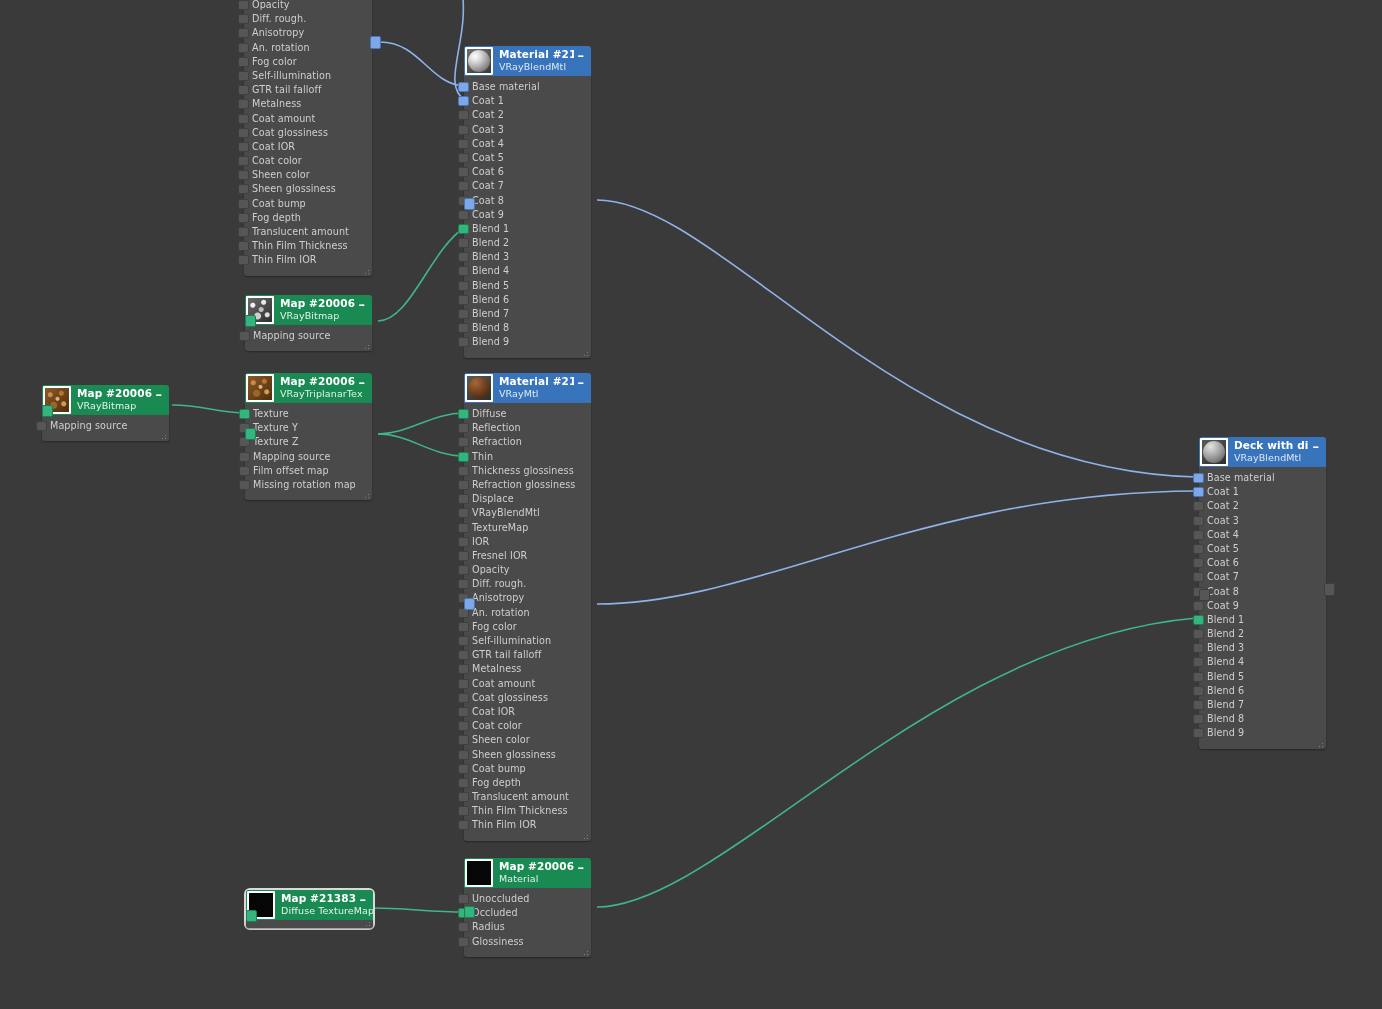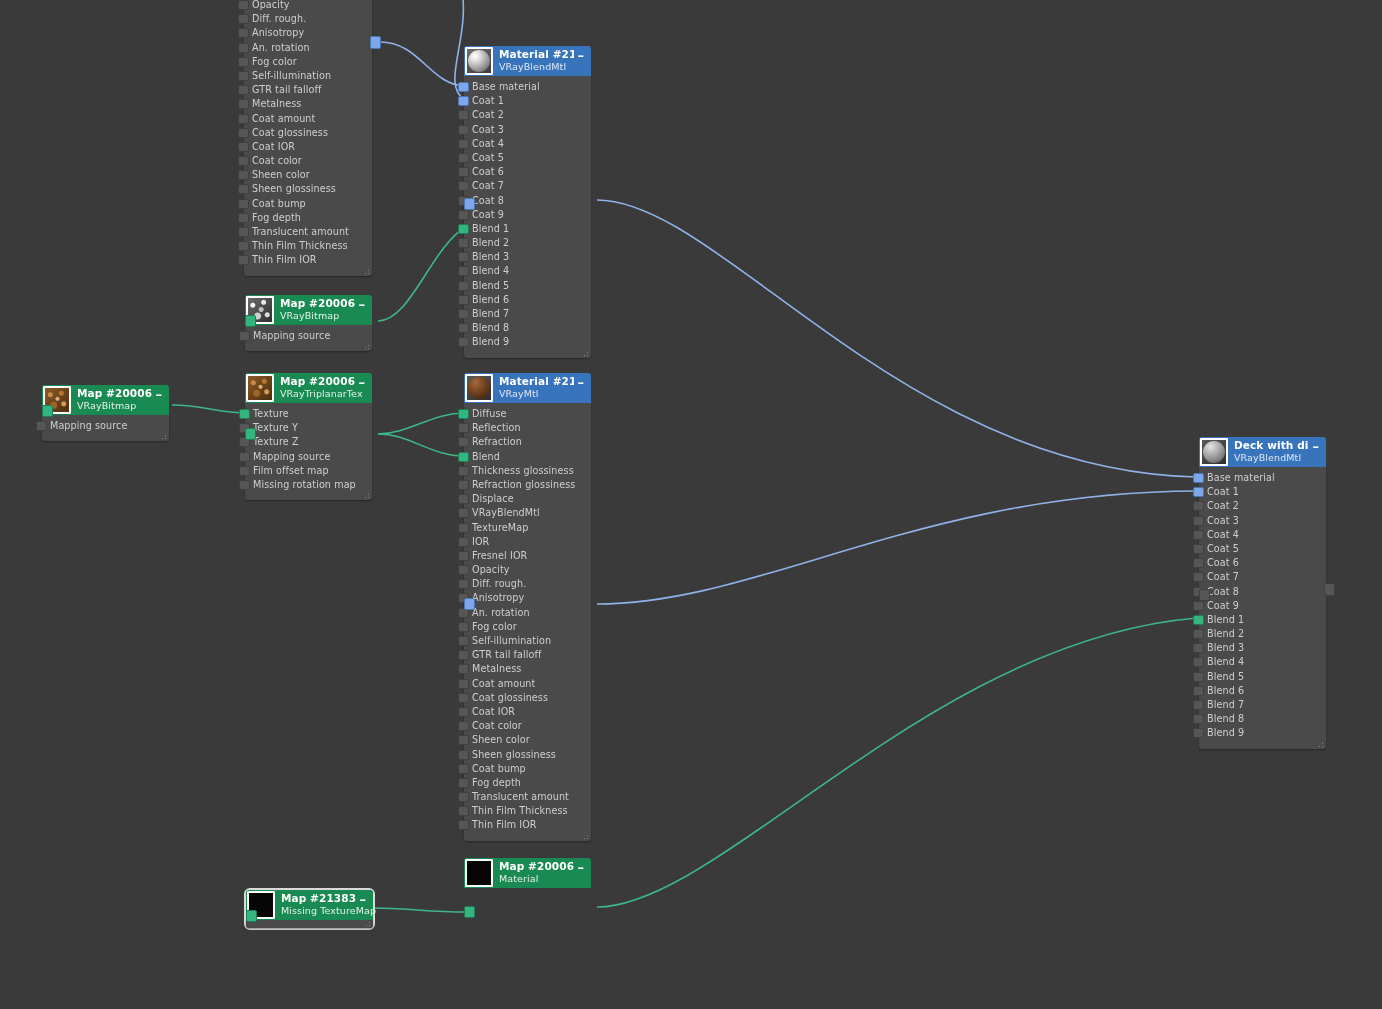--- a/index.html
+++ b/index.html
@@ -377,21 +377,21 @@
         <div class="ntitles">
           <div class="ntitle">Material #21398...</div>
           <div class="nsub">VRayMtl</div>
         </div>
         <div class="nmin">–</div>
       </div>
       <div class="nbody" id="body-mtl-mid">
         <div class="row"><span class="sock in green" style="top: 2px;"></span><span>Diffuse</span></div>
           <div class="row"><span class="sock in" style="top: 2px;"></span><span>Reflection</span></div>
           <div class="row"><span class="sock in" style="top: 2px;"></span><span>Refraction</span></div>
-          <div class="row"><span class="sock in green" style="top: 2px;"></span><span>Blend</span></div>
+          <div class="row"><span class="sock in green" style="top: 2px;"></span><span>Thin</span></div>
           <div class="row"><span class="sock in" style="top: 2px;"></span><span>Thickness glossiness</span></div>
           <div class="row"><span class="sock in" style="top: 2px;"></span><span>Refraction glossiness</span></div>
           <div class="row"><span class="sock in" style="top: 2px;"></span><span>Displace</span></div>
           <div class="row"><span class="sock in" style="top: 2px;"></span><span>VRayBlendMtl</span></div>
           <div class="row"><span class="sock in" style="top: 2px;"></span><span>TextureMap</span></div>
           <div class="row"><span class="sock in" style="top: 2px;"></span><span>IOR</span></div>
           <div class="row"><span class="sock in" style="top: 2px;"></span><span>Fresnel IOR</span></div>
           <div class="row"><span class="sock in" style="top: 2px;"></span><span>Opacity</span></div>
           <div class="row"><span class="sock in" style="top: 2px;"></span><span>Diff. rough.</span></div>
           <div class="row"><span class="sock in" style="top: 2px;"></span><span>Anisotropy</span></div>
@@ -466,31 +466,42 @@
   <div class="node" id="n-dirt" style="left:464px; top:858px; width:127px;">
     <div class="frame">
       <div class="nhead green">
         <div class="thumb tex-black"></div>
         <div class="ntitles">
           <div class="ntitle">Map #20006965...</div>
           <div class="nsub">Material</div>
         </div>
         <div class="nmin">–</div>
       </div>
+      <div class="nbody" id="body-dirt">
+        <div class="row"><span class="sock in" style="top: 2px;"></span><span>Unoccluded</span></div>
+          <div class="row"><span class="sock in green" style="top: 2px;"></span><span>Occluded</span></div>
+          <div class="row"><span class="sock in" style="top: 2px;"></span><span>Radius</span></div>
+          <div class="row"><span class="sock in" style="top: 2px;"></span><span>Glossiness</span></div>
+          <div class="grip">
+          <i style="bottom:0;right:0;"></i>
+            <i style="bottom:0;right:3px;"></i>
+          <i style="bottom:3px;right:0;"></i>
+        </div>
+      </div>
       <div class="outsock green" style="top:48px;"></div>
     </div>
   </div>
 
   <div class="node selected" id="n-missing" style="left:246px; top:890px; width:127px;">
     <div class="frame">
       <div class="nhead green">
         <div class="thumb tex-black"></div>
         <div class="ntitles">
           <div class="ntitle">Map #2138381244</div>
-          <div class="nsub">Missing TextureMap</div>
+          <div class="nsub">Diffuse TextureMap</div>
         </div>
         <div class="nmin">–</div>
       </div>
       <div class="nbody" id="body-missing" style="height:8px;padding:0;">
         <div class="grip">
           <i style="bottom:0;right:0;"></i>
             <i style="bottom:0;right:3px;"></i>
           <i style="bottom:3px;right:0;"></i>
         </div>
       </div>

